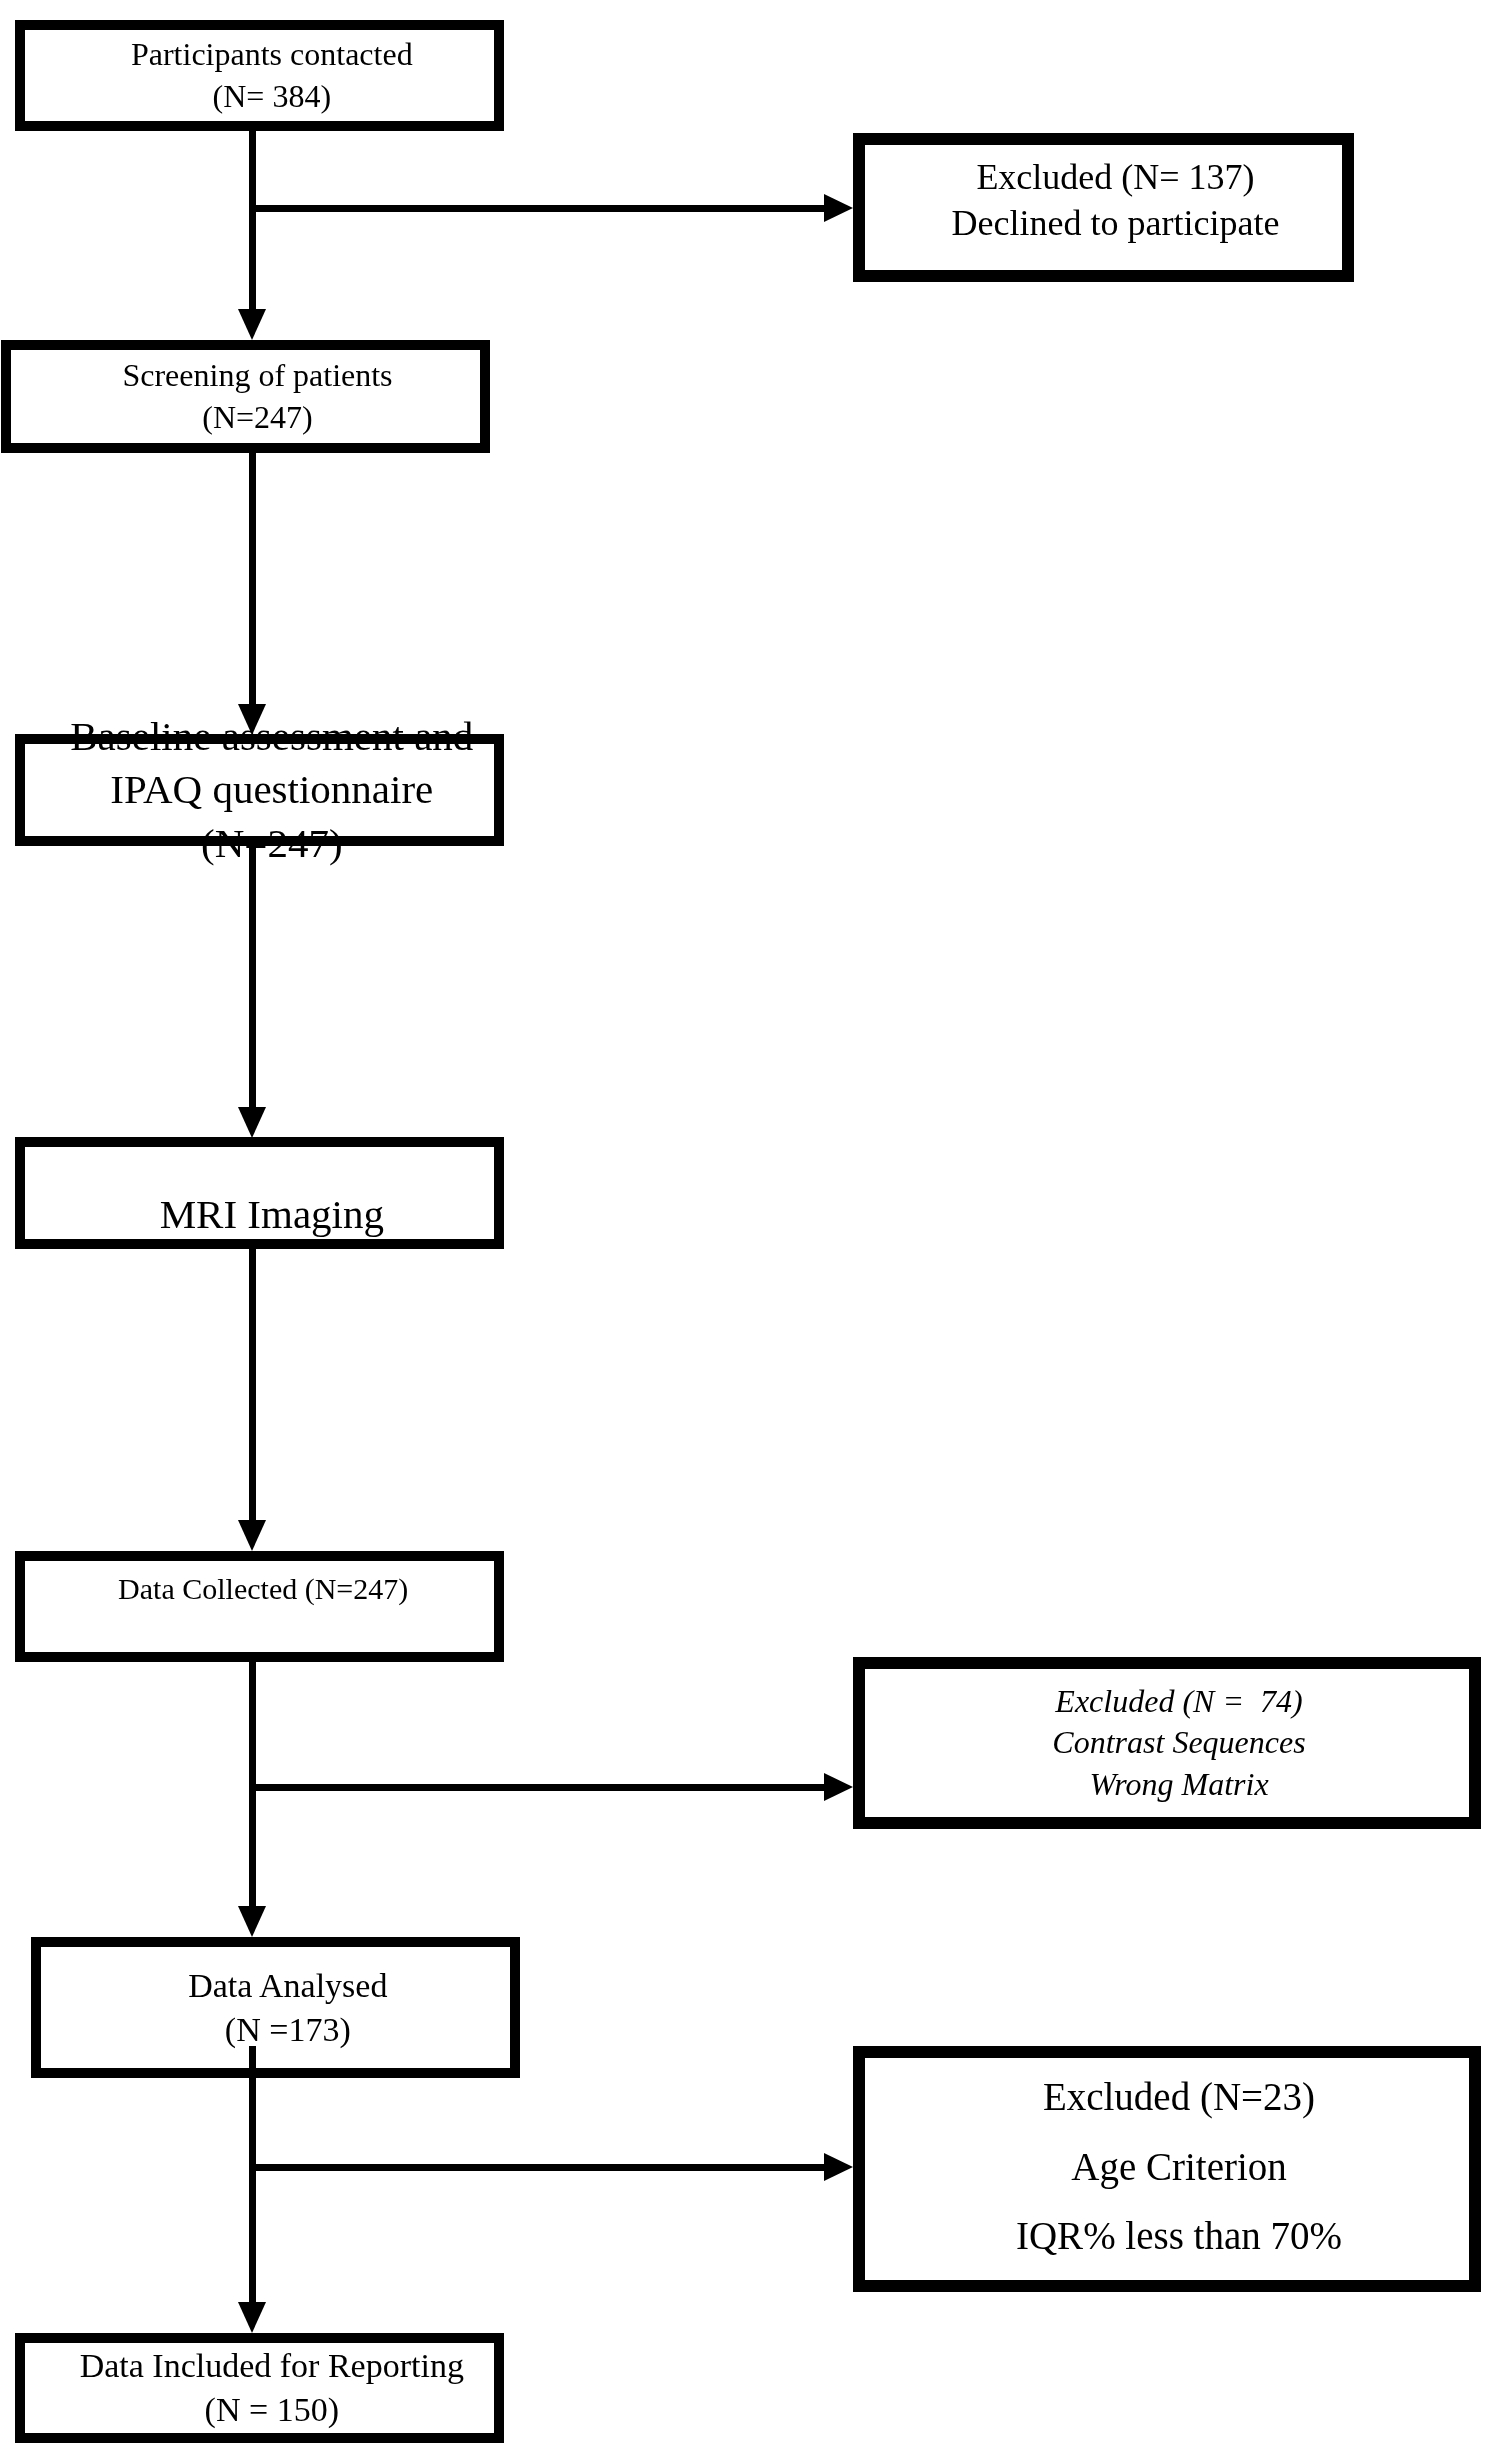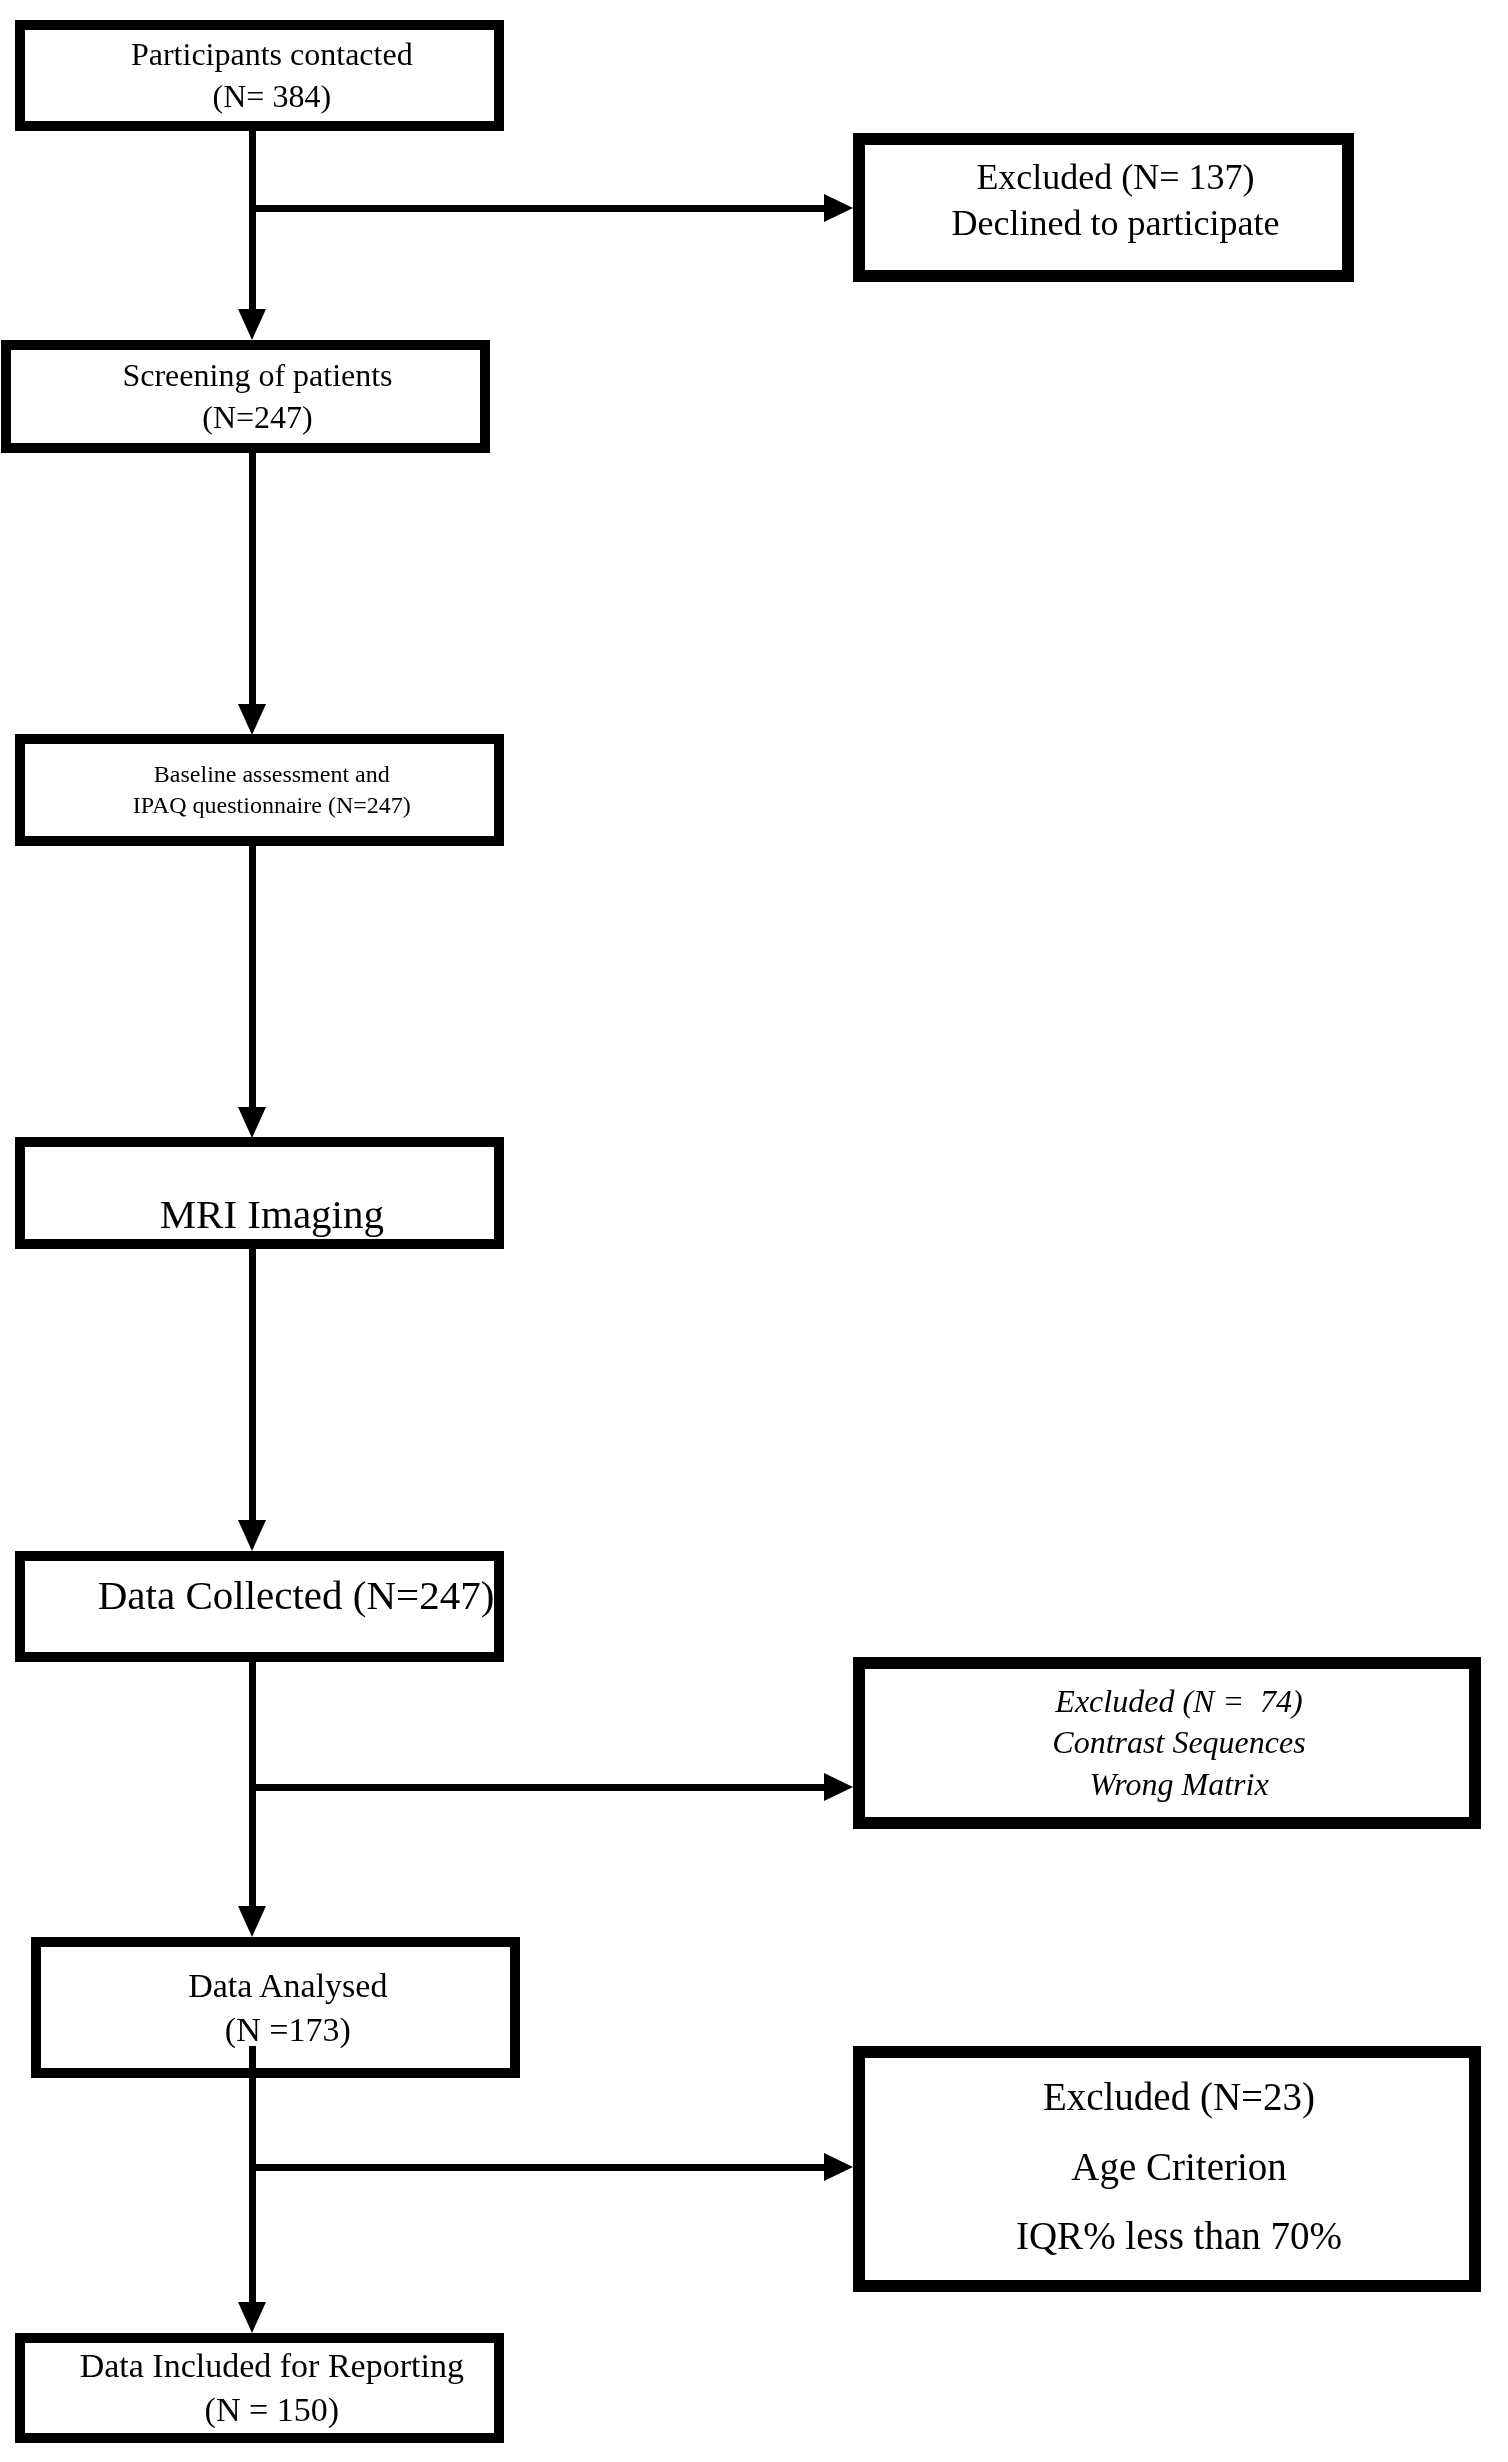--- a/index.html
+++ b/index.html
@@ -32,25 +32,25 @@
   .box .line {
     display: block;
     white-space: pre-wrap;
   }
   .box.right-box { border-width: 12px; }
 
   #box-participants { left: 15.3px;  top: 20.4px;   width: 489px; height: 111px; font-size: 32px; line-height: 1.30; }
   #box-excluded1    { left: 853px; top: 133px;  width: 501px; height: 149px; font-size: 36px; line-height: 1.28;
                       justify-content: flex-start; padding-top: 8.5px; }
   #box-screening    { left: 1px;  top: 340px;  width: 489px; height: 113px; font-size: 32px; line-height: 1.30; }
-  #box-baseline     { left: 15.3px;  top: 734px;  width: 489px; height: 112px; font-size: 24px; line-height: 1.30; text-align: center; }
+  #box-baseline     { left: 15.3px;  top: 734px;  width: 489px; height: 112px; font-size: 41px; line-height: 1.30; text-align: center; }
   #box-mri          { left: 15.3px;  top: 1137px; width: 489px; height: 112px; font-size: 41px; line-height: 1.2;
                       justify-content: flex-end; padding-top: 12px; }
-  #box-collected    { left: 15.3px;  top: 1551px; width: 489px; height: 111px; font-size: 41px; line-height: 1.2;
-                      justify-content: flex-start; align-items: flex-end; text-align: left;
+  #box-collected    { left: 15.3px;  top: 1551px; width: 489px; height: 111px; font-size: 30px; line-height: 1.2;
+                      justify-content: flex-start; align-items: center; text-align: left;
                       padding-top: 10.2px; padding-left: 6.8px; }
   #box-excluded2    { left: 853px; top: 1657px; width: 628px; height: 172px; font-size: 32px; line-height: 1.30; font-style: italic; }
   #box-analysed     { left: 15.3px;  top: 1937px; width: 489px; height: 141px; font-size: 34px; line-height: 1.28; margin-left: 16px; }
   #box-excluded3    { left: 853px; top: 2046px; width: 628px; height: 246px; font-size: 39px; line-height: 1.28;
                       justify-content: flex-start; padding-top: 13.6px; gap: 20px; }
   #box-included     { left: 15.3px;  top: 2333px; width: 489px; height: 110px; font-size: 34px; line-height: 1.28; }
 
   
   .vline, .hline {
     position: absolute;

